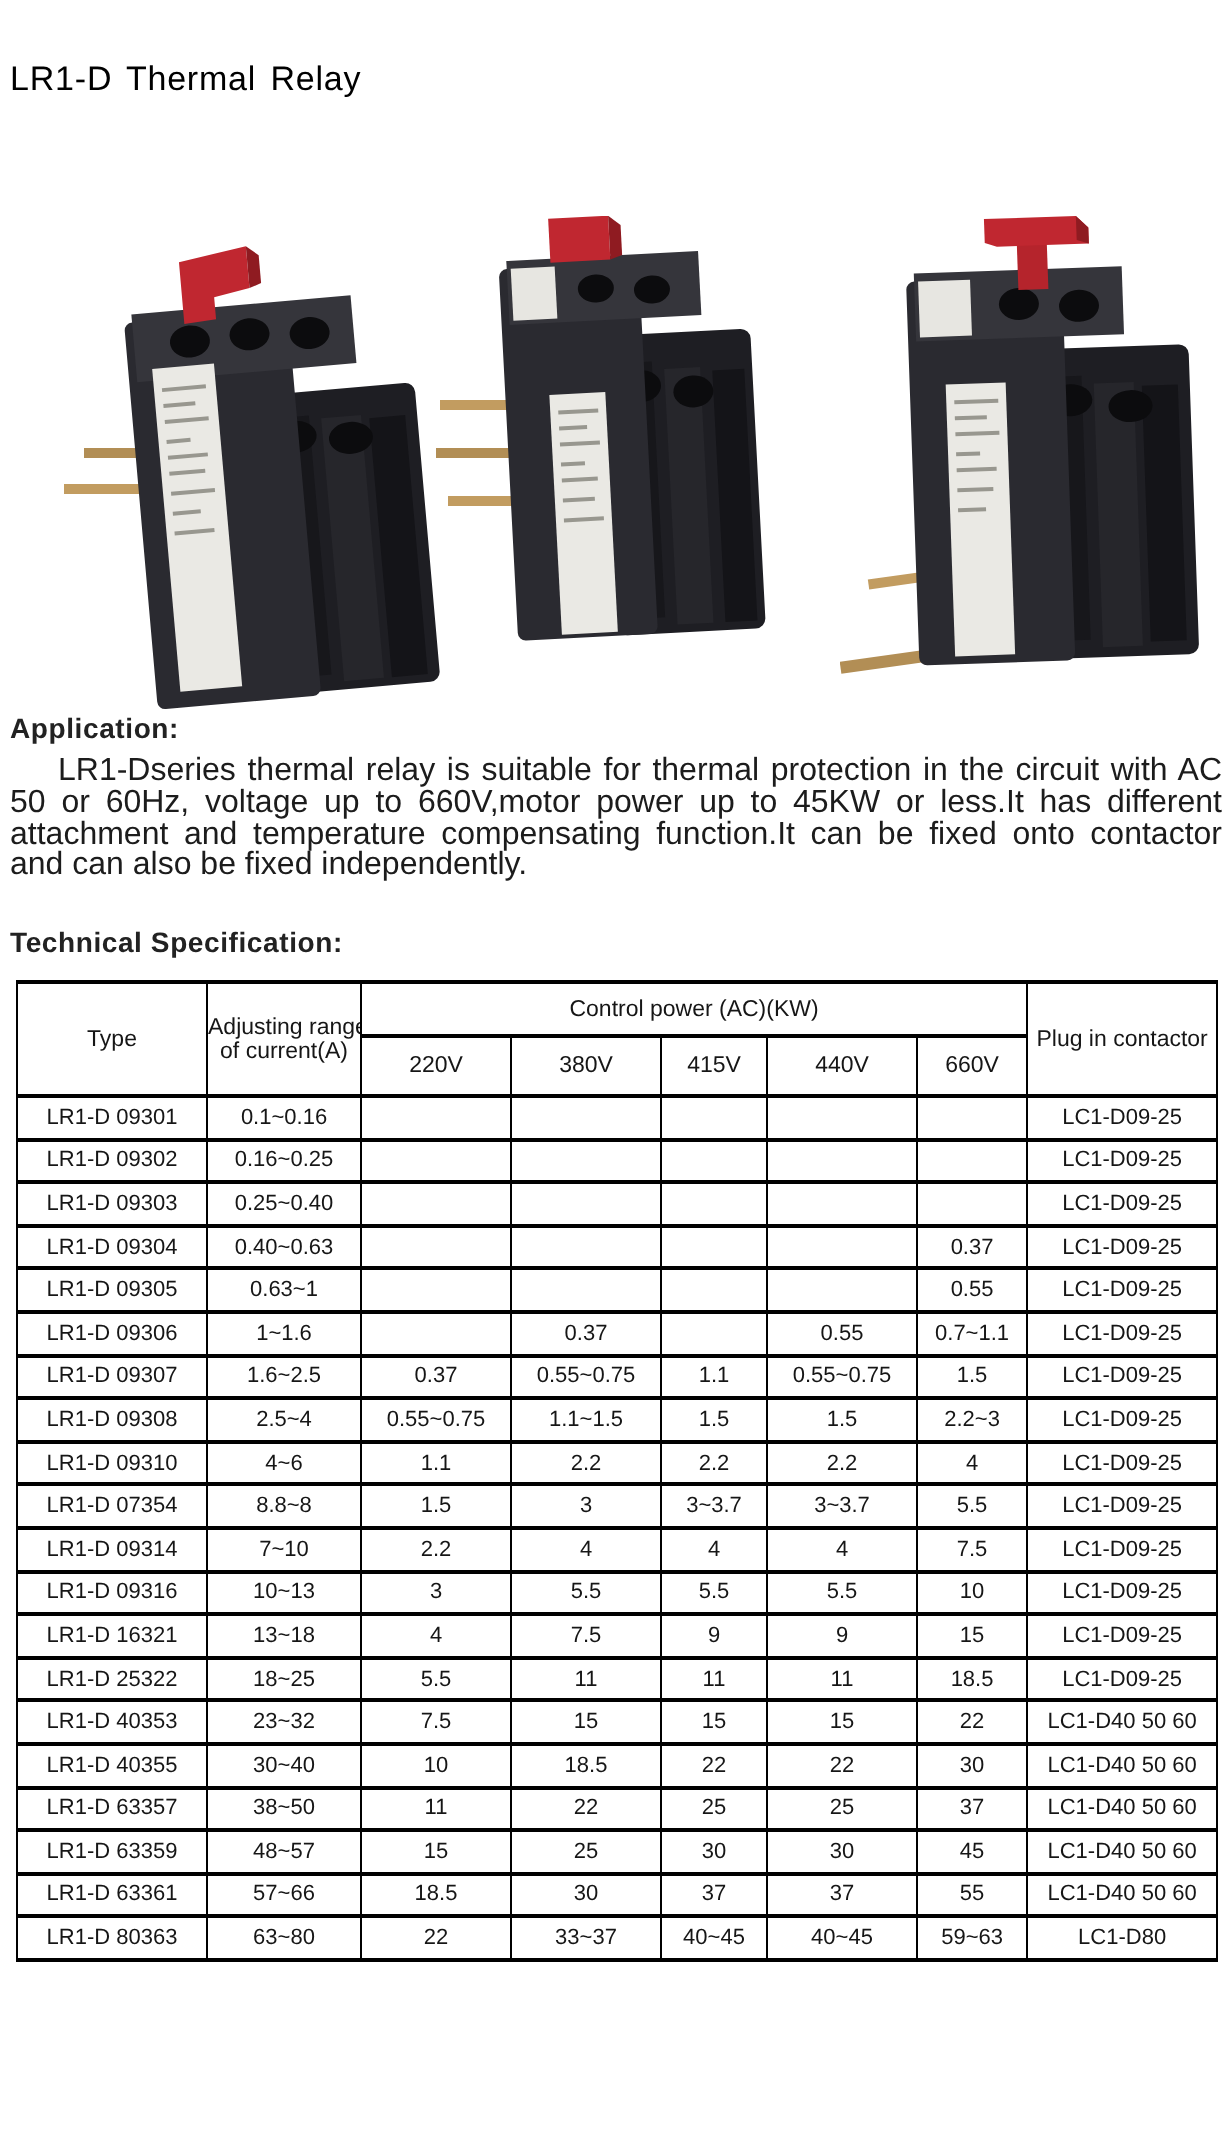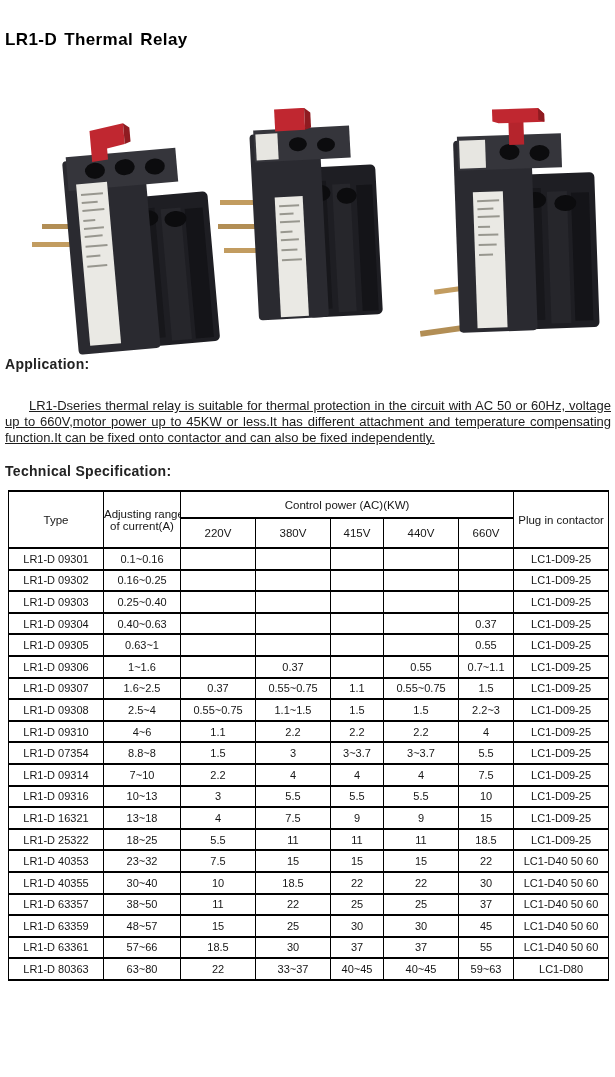--- a/index.html
+++ b/index.html
@@ -8,41 +8,40 @@
     width: 615px; height: 1077px;
     position: relative;
     background: #ffffff;
     font-family: "Liberation Sans", sans-serif;
     color: #1a1a1a;
     overflow: hidden;
   }
   .page-title {
     position: absolute; left: 5px; top: 30px;
     margin: 0;
-    font-size: 17px; font-weight: bold; color: #000;
+    font-size: 17px; font-weight: normal; color: #000;
     letter-spacing: 0.4px;
     word-spacing: 2px;
   }
   .photos { position: absolute; left: 0; top: 100px; width: 615px; height: 258px; }
   .photo { position: absolute; }
   .photo-1 { left: 30px; top: 20px; width: 205px; height: 238px; }
   .photo-2 { left: 218px; top: 8px;  width: 172px; height: 228px; }
   .photo-3 { left: 420px; top: 5px;  width: 182px; height: 235px; }
   .section-heading {
     position: absolute; left: 5px; margin: 0;
     font-size: 14px; font-weight: 700; color: #222;
     letter-spacing: 0.3px;
   }
   .app-heading  { top: 356px; }
   .spec-heading { top: 463px; }
   .app-text {
-    position: absolute; left: 5px; top: 398px; width: 606px;
-    font-size: 13px; line-height: 15.8px; color: #1c1c1c;
+    position: absolute; left: 5px; top: 378px; width: 606px;
+    font-size: 16px; line-height: 15.8px; color: #1c1c1c;
     text-align: justify;
-    text-decoration: underline;
   }
   .app-text p { margin: 0; text-indent: 24px; }
   table.spec {
     position: absolute; left: 8px; top: 490px;
     width: 600px;
     border-collapse: collapse;
     table-layout: fixed;
     font-size: 11px;
     color: #161616;
   }

